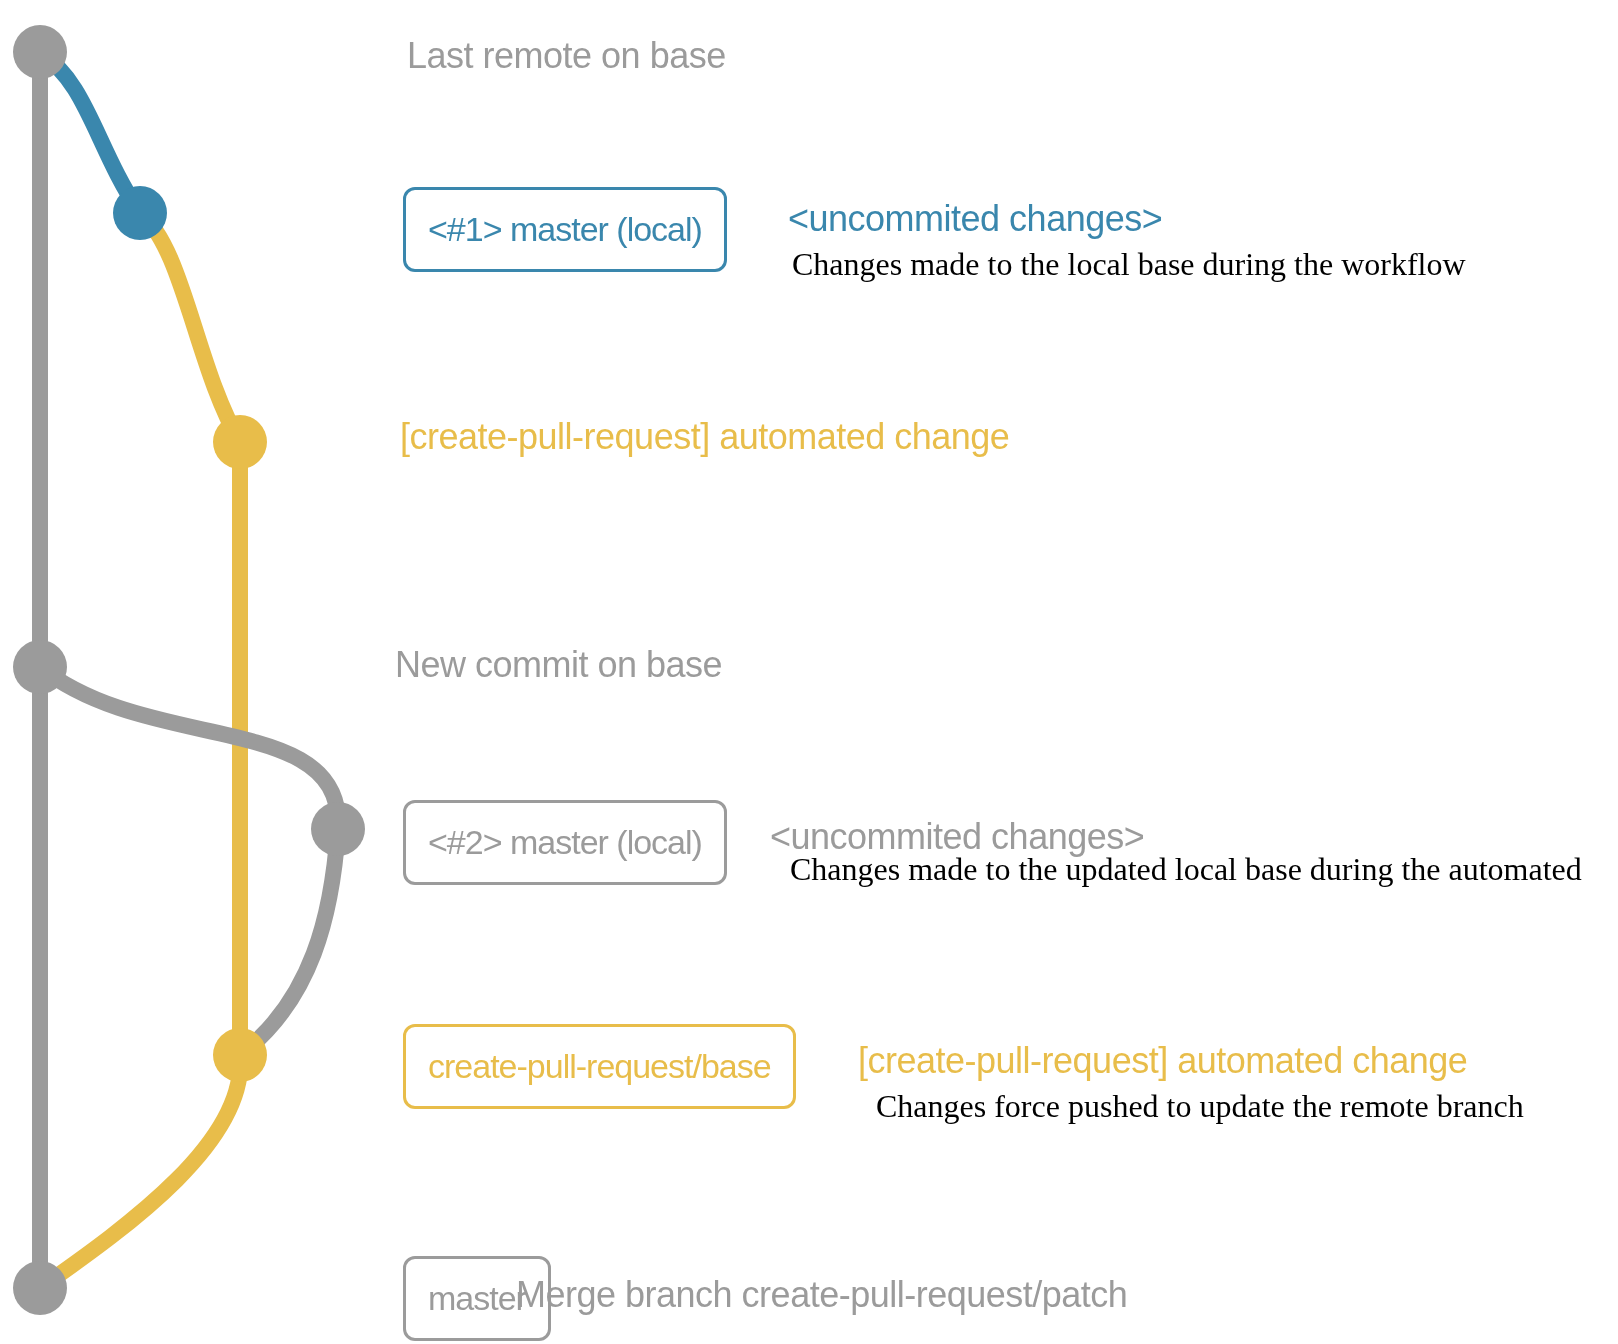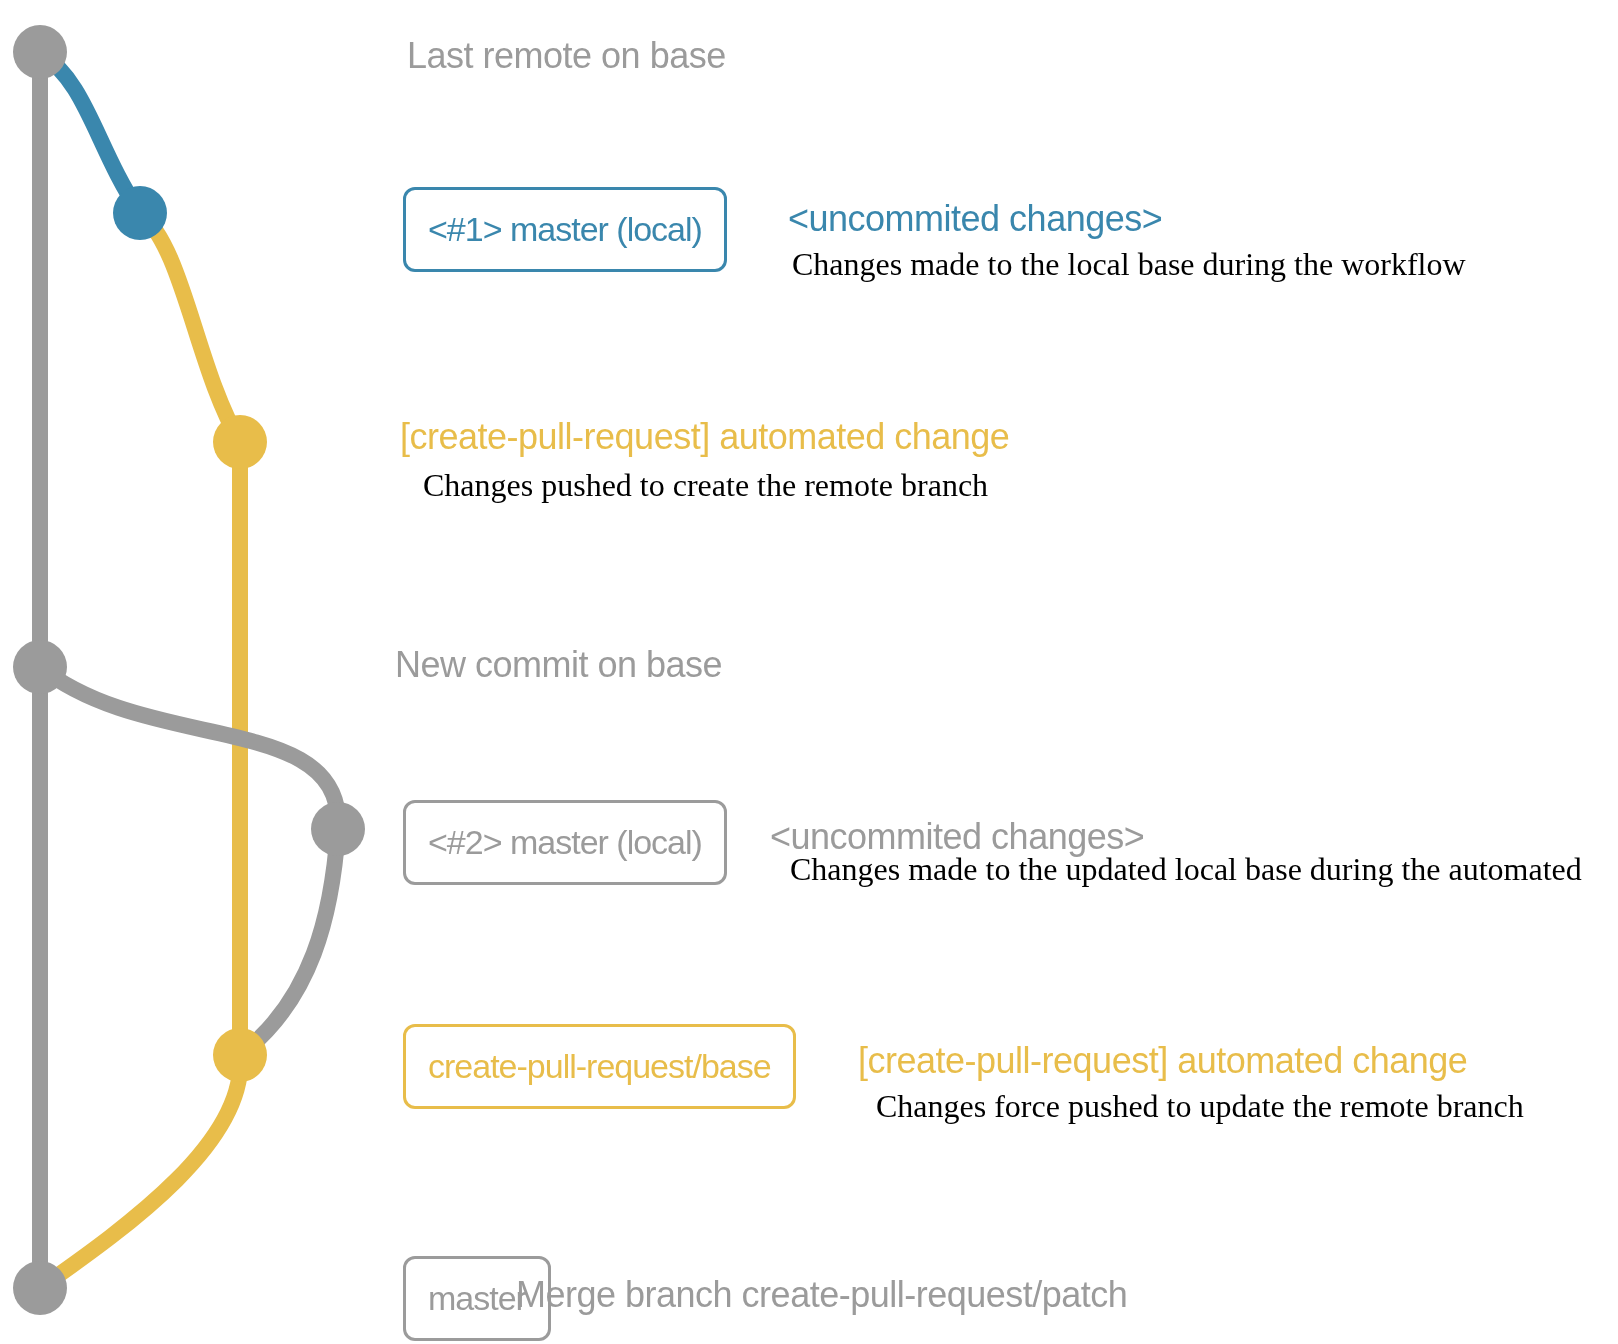--- a/index.html
+++ b/index.html
@@ -86,21 +86,20 @@
     <circle class="d-gray" cx="40" cy="1288" r="27"></circle>
   </svg>
 
   <div class="txt gray" style="left:407px;top:36px">Last remote on base</div>
 
   <div class="badge blue" style="left:403px;top:187px">&lt;#1&gt; master (local)</div>
   <div class="txt blue" style="left:788px;top:199px">&lt;uncommited changes&gt;</div>
   <div class="txt serif" style="left:792px;top:247px">Changes made to the local base during the workflow</div>
 
   <div class="txt yellow" style="left:400px;top:417px">[create-pull-request] automated change</div>
-  <div class="txt serif" style="left:423px;top:468px">Changes pushed to create the remote branch</div>
 
   <div class="txt gray" style="left:395px;top:645px">New commit on base</div>
 
   <div class="badge gray" style="left:403px;top:800px">&lt;#2&gt; master (local)</div>
   <div class="txt gray" style="left:770px;top:817px">&lt;uncommited changes&gt;</div>
   <div class="txt serif" style="left:790px;top:852px">Changes made to the updated local base during the automated</div>
 
   <div class="badge yellow" style="left:403px;top:1024px">create-pull-request/base</div>
   <div class="txt yellow" style="left:858px;top:1041px">[create-pull-request] automated change</div>
   <div class="txt serif" style="left:876px;top:1089px">Changes force pushed to update the remote branch</div>

